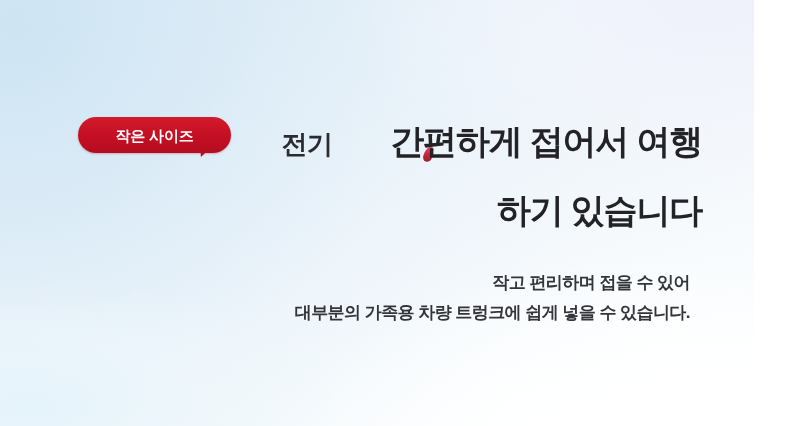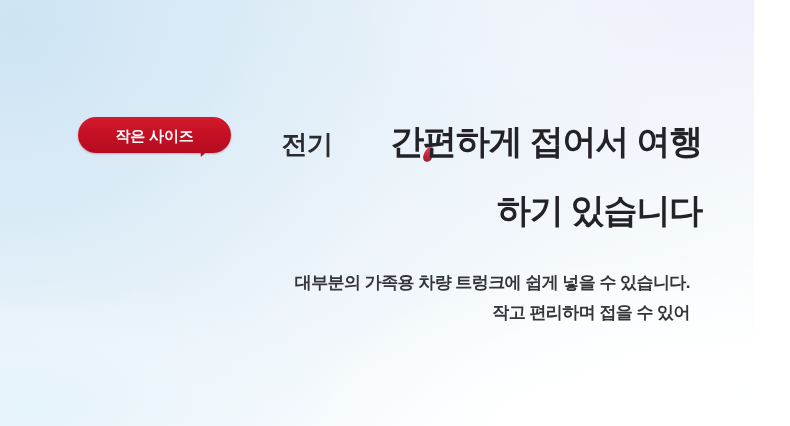--- a/index.html
+++ b/index.html
@@ -199,18 +199,18 @@
     <div class="headline">
       <span class="headline-row">
         <span class="headline-kicker">전기</span><span class="headline-strong">간편하게 접어서 여행</span>
       </span>
       <span class="headline-row-2">
         <span class="headline-strong">하기 있습니다</span>
       </span>
     </div>
 
     <div class="body-copy">
+      <span class="body-line">작고 편리하며 접을 수 있어</span>
       <span class="body-line">대부분의 가족용 차량 트렁크에 쉽게 넣을 수 있습니다.</span>
-      <span class="body-line">작고 편리하며 접을 수 있어</span>
     </div>
 
   </div>
 </div>
 
 </body></html>

